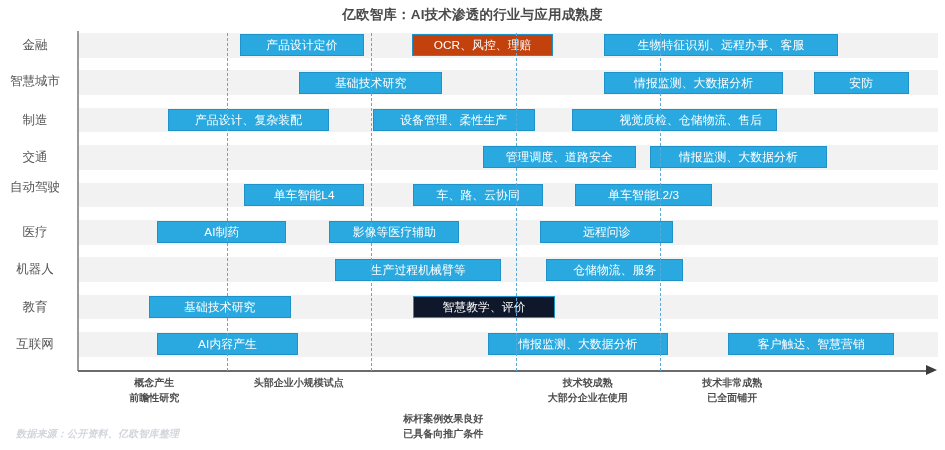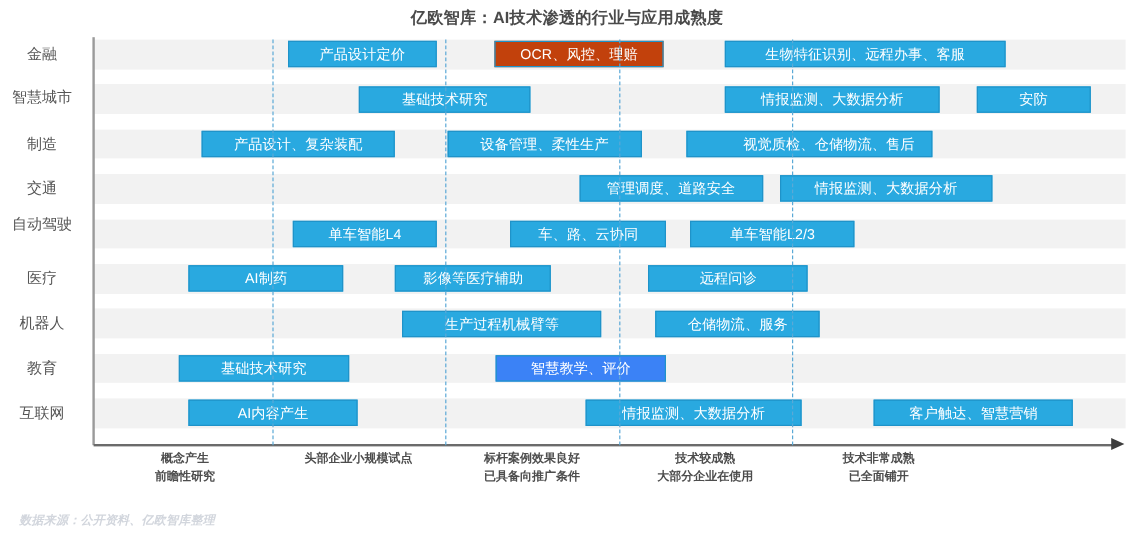--- a/index.html
+++ b/index.html
@@ -154,32 +154,32 @@
     <div class="bar" title="智慧城市 — 安防" style="left: 735.505px; width: 95.37px; top: 38.65px; background: rgb(41, 169, 224); border-color: rgb(31, 147, 201);">安防</div>
     <div class="row-band" style="top: 74.8px; height: 24.5px;"></div>
     <div class="bar" title="制造 — 产品设计、复杂装配" style="left: 89.59px; width: 161.84px; top: 76.05px; background: rgb(41, 169, 224); border-color: rgb(31, 147, 201);">产品设计、复杂装配</div>
     <div class="bar" title="制造 — 设备管理、柔性生产" style="left: 294.78px; width: 161.84px; top: 76.05px; background: rgb(41, 169, 224); border-color: rgb(31, 147, 201);">设备管理、柔性生产</div>
     <div class="bar" title="制造 — 视觉质检、仓储物流、售后" style="left: 494.19px; width: 205.19px; top: 76.05px; background: rgb(41, 169, 224); border-color: rgb(31, 147, 201); padding-left: 32px;">视觉质检、仓储物流、售后</div>
     <div class="row-band" style="top: 112.2px; height: 24.5px;"></div>
     <div class="bar" title="交通 — 管理调度、道路安全" style="left: 404.6px; width: 153.17px; top: 113.45px; background: rgb(41, 169, 224); border-color: rgb(31, 147, 201);">管理调度、道路安全</div>
     <div class="bar" title="交通 — 情报监测、大数据分析" style="left: 572.22px; width: 176.29px; top: 113.45px; background: rgb(41, 169, 224); border-color: rgb(31, 147, 201);">情报监测、大数据分析</div>
     <div class="row-band" style="top: 149.6px; height: 24.5px;"></div>
     <div class="bar" title="自动驾驶 — 单车智能L4" style="left: 166.175px; width: 119.935px; top: 150.85px; background: rgb(41, 169, 224); border-color: rgb(31, 147, 201);">单车智能L4</div>
-    <div class="bar" title="自动驾驶 — 车、路、云协同" style="left: 335.24px; width: 130.05px; top: 150.85px; background: rgb(41, 169, 224); border-color: rgb(31, 147, 201); margin-left: 12px;">车、路、云协同</div>
+    <div class="bar" title="自动驾驶 — 车、路、云协同" style="left: 335.24px; width: 130.05px; top: 150.85px; background: rgb(41, 169, 224); border-color: rgb(31, 147, 201);">车、路、云协同</div>
     <div class="bar" title="自动驾驶 — 单车智能L2/3" style="left: 497.08px; width: 137.275px; top: 150.85px; background: rgb(41, 169, 224); border-color: rgb(31, 147, 201);">单车智能L2/3</div>
     <div class="row-band" style="top: 187px; height: 24.5px;"></div>
     <div class="bar" title="医疗 — AI制药" style="left: 79.475px; width: 128.605px; top: 188.25px; background: rgb(41, 169, 224); border-color: rgb(31, 147, 201);">AI制药</div>
     <div class="bar" title="医疗 — 影像等医疗辅助" style="left: 251.43px; width: 130.05px; top: 188.25px; background: rgb(41, 169, 224); border-color: rgb(31, 147, 201);">影像等医疗辅助</div>
     <div class="bar" title="医疗 — 远程问诊" style="left: 462.4px; width: 132.94px; top: 188.25px; background: rgb(41, 169, 224); border-color: rgb(31, 147, 201);">远程问诊</div>
     <div class="row-band" style="top: 224.4px; height: 24.5px;"></div>
     <div class="bar" title="机器人 — 生产过程机械臂等" style="left: 257.21px; width: 166px; top: 225.65px; background: rgb(41, 169, 224); border-color: rgb(31, 147, 201);">生产过程机械臂等</div>
     <div class="bar" title="机器人 — 仓储物流、服务" style="left: 468.18px; width: 137.275px; top: 225.65px; background: rgb(41, 169, 224); border-color: rgb(31, 147, 201);">仓储物流、服务</div>
     <div class="row-band" style="top: 261.8px; height: 24.5px;"></div>
     <div class="bar" title="教育 — 基础技术研究" style="left: 70.805px; width: 142px; top: 263.05px; background: rgb(41, 169, 224); border-color: rgb(31, 147, 201);">基础技术研究</div>
-    <div class="bar" title="教育 — 智慧教学、评价" style="left: 335.24px; width: 141.61px; top: 263.05px; background: #3b82f6; border-color: rgb(31, 147, 201);">智慧教学、评价</div>
+    <div class="bar" title="教育 — 智慧教学、评价" style="left: 335.24px; width: 141.61px; top: 263.05px; background: #0f172a; border-color: rgb(31, 147, 201);">智慧教学、评价</div>
     <div class="row-band" style="top: 299.2px; height: 24.5px;"></div>
     <div class="bar" title="互联网 — AI内容产生" style="left: 79.475px; width: 140.165px; top: 300.45px; background: rgb(41, 169, 224); border-color: rgb(31, 147, 201);">AI内容产生</div>
     <div class="bar" title="互联网 — 情报监测、大数据分析" style="left: 410.38px; width: 179.18px; top: 300.45px; background: rgb(41, 169, 224); border-color: rgb(31, 147, 201);">情报监测、大数据分析</div>
     <div class="bar" title="互联网 — 客户触达、智慧营销" style="left: 650.25px; width: 166.175px; top: 300.45px; background: rgb(41, 169, 224); border-color: rgb(31, 147, 201);">客户触达、智慧营销</div>
   </div>
 
 <div id="y-axis-line"></div>
 <div id="x-axis-line"></div>
 <div id="x-axis-arrow"></div>
 
@@ -201,21 +201,21 @@
     <div class="grid-line" style="left: 660px; border-left-color: rgb(91, 169, 214);"></div>
   </div>
 <div id="stage-labels">
     <div class="stage-label" style="left: 74.25px; width: 160px;">
       <span>概念产生</span>
       <span>前瞻性研究</span>
     </div>
     <div class="stage-label" style="left: 218.75px; width: 160px;">
       <span>头部企业小规模试点</span>
     </div>
-    <div class="stage-label" style="left: 363.25px; width: 160px;">
+    <div class="stage-label" style="left: 363.25px; width: 160px; margin-top: 36px;">
       <span>标杆案例效果良好</span>
       <span>已具备向推广条件</span>
     </div>
     <div class="stage-label" style="left: 507.75px; width: 160px;">
       <span>技术较成熟</span>
       <span>大部分企业在使用</span>
     </div>
     <div class="stage-label" style="left: 652.25px; width: 160px;">
       <span>技术非常成熟</span>
       <span>已全面铺开</span>

